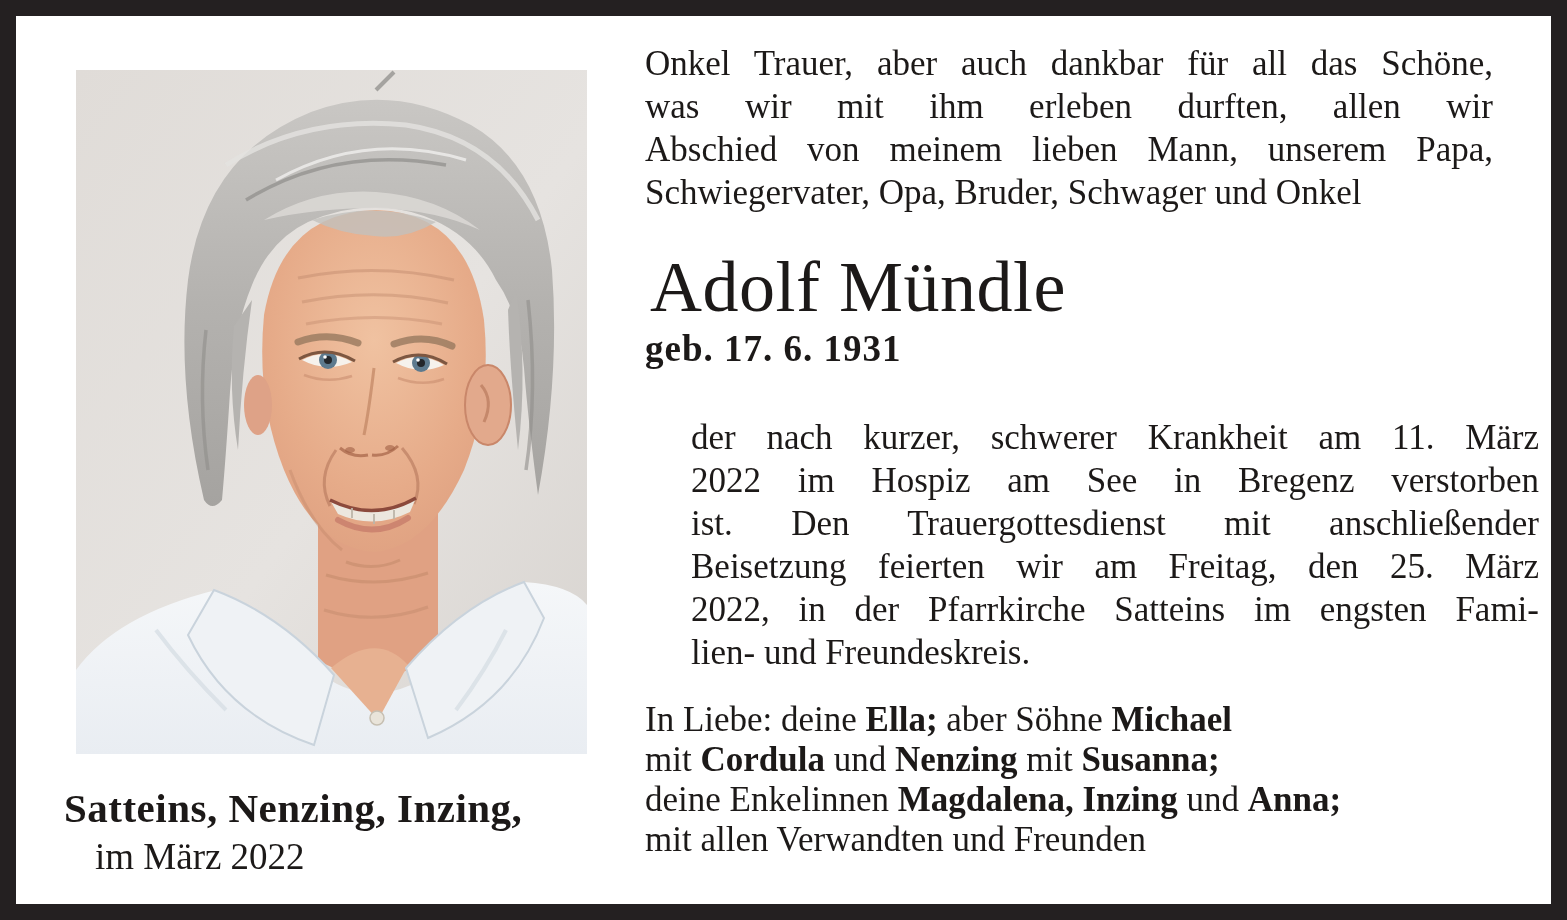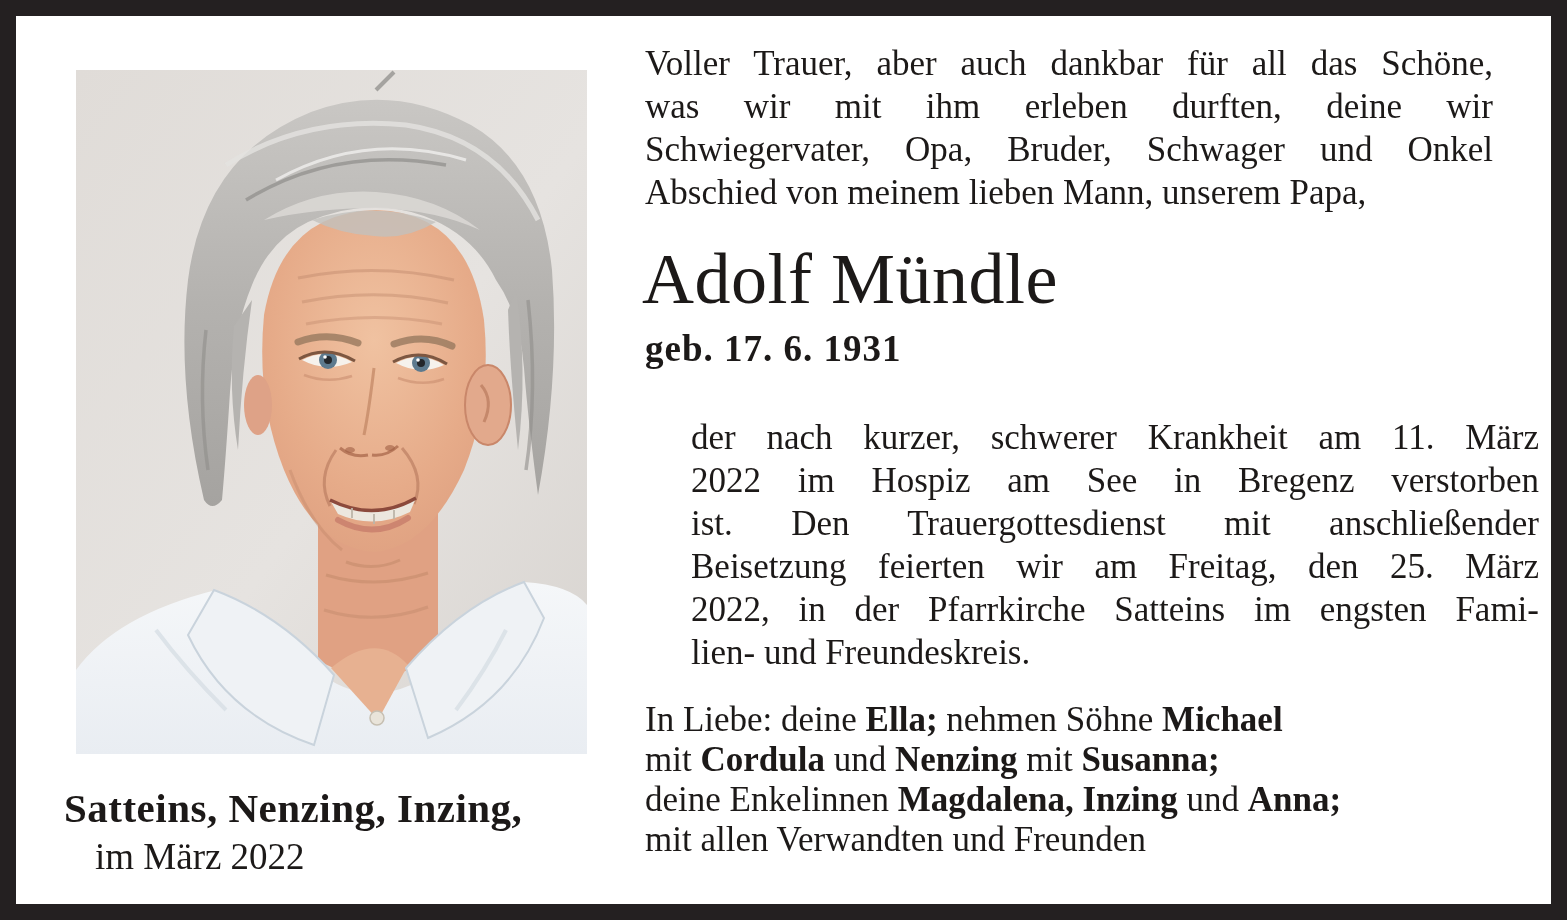--- a/index.html
+++ b/index.html
@@ -23,21 +23,21 @@
   }
   .photo svg{display:block;width:100%;height:100%;}
   .right-block{position:absolute;left:645px;width:848px;}
   .intro{top:42px;font-size:35px;line-height:43px;}
   .jlines .ln{text-align:justify;text-align-last:justify;}
   .jlines .ln:last-child{text-align-last:left;}
   .llines .ln{text-align:left;}
   .deceased-name{
     position:absolute;left:642px;top:238px;
     font-size:72px;line-height:82px;font-weight:400;
-    letter-spacing:0.5px;white-space:nowrap;margin:0;font-family:Liberation Serif, serif;
+    letter-spacing:0.5px;white-space:nowrap;margin:8px;font-family:Liberation Serif, serif;
   }
   .birth{
     position:absolute;left:645px;top:327px;
     font-size:37px;font-weight:700;letter-spacing:1px;white-space:nowrap;
   }
   .body-p{top:416px;font-size:35px;line-height:43px;margin-left:46px;}
   .farewell{top:700px;font-size:35px;line-height:40px;width:870px;}
   .farewell b, .ln b{font-weight:700;}
   .places{
     position:absolute;left:64px;top:784px;
@@ -158,41 +158,41 @@
         <path d="M452,230 Q462,320 450,400" stroke="#8f8d8a" stroke-width="3.5" fill="none" opacity="0.6"></path>
         <path d="M300,20 Q310,10 318,2" stroke="#a5a3a0" stroke-width="4" fill="none"></path>
         <path d="M236,150 Q300,130 360,152 Q330,170 298,166 Q264,164 236,150 Z" fill="#c2c0bd" opacity="0.8"></path>
         <path d="M176,230 Q166,300 162,380 Q152,320 158,256 Z" fill="#b5b3b0"></path>
         <path d="M440,220 Q452,300 442,380 Q434,300 432,240 Z" fill="#b5b3b0"></path>
       </g>
     </svg>
   </div>
 
   <div class="right-block intro jlines">
-      <div class="ln">Voller Trauer, aber auch dankbar für all das Schöne,</div>
-      <div class="ln">was wir mit ihm erleben durften, deine wir</div>
+      <div class="ln">Onkel Trauer, aber auch dankbar für all das Schöne,</div>
+      <div class="ln">was wir mit ihm erleben durften, allen wir</div>
+      <div class="ln">Abschied von meinem lieben Mann, unserem Papa,</div>
       <div class="ln">Schwiegervater, Opa, Bruder, Schwager und Onkel</div>
-      <div class="ln">Abschied von meinem lieben Mann, unserem Papa,</div>
     </div>
 
   <h1 class="deceased-name">Adolf Mündle</h1>
 
   <div class="birth">geb. 17. 6. 1931</div>
 
   <div class="right-block body-p jlines">
       <div class="ln">der nach kurzer, schwerer Krankheit am 11. März</div>
       <div class="ln">2022 im Hospiz am See in Bregenz verstorben</div>
       <div class="ln">ist. Den Trauergottesdienst mit anschließender</div>
       <div class="ln">Beisetzung feierten wir am Freitag, den 25. März</div>
       <div class="ln">2022, in der Pfarrkirche Satteins im engsten Fami-</div>
       <div class="ln">lien- und Freundeskreis.</div>
     </div>
 
   <div class="right-block farewell llines">
-      <div class="ln"><span>In Liebe: deine </span><b>Ella;</b><span> nehmen Söhne </span><b>Michael</b></div>
+      <div class="ln"><span>In Liebe: deine </span><b>Ella;</b><span> aber Söhne </span><b>Michael</b></div>
       <div class="ln"><span>mit </span><b>Cordula</b><span> und </span><b>Nenzing</b><span> mit </span><b>Susanna;</b></div>
       <div class="ln"><span>deine Enkelinnen </span><b>Magdalena, Inzing</b><span> und </span><b>Anna;</b></div>
       <div class="ln"><span>mit allen Verwandten und Freunden</span></div>
     </div>
 
   <div class="places">Satteins, Nenzing, Inzing,</div>
   <div class="dateline">im März 2022</div>
 
   <div class="frame"></div>
 </div>

